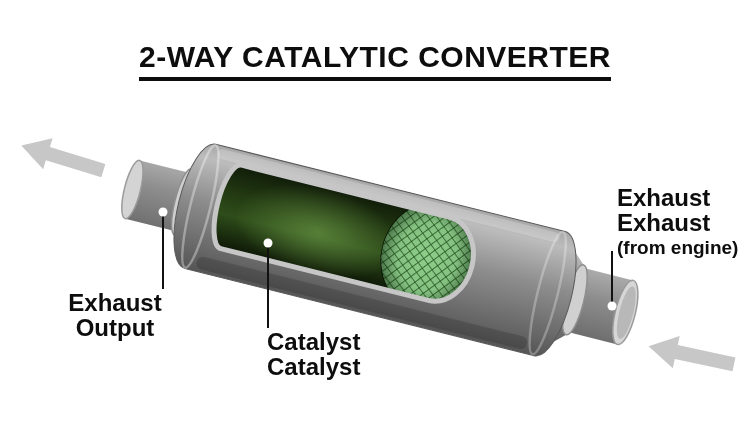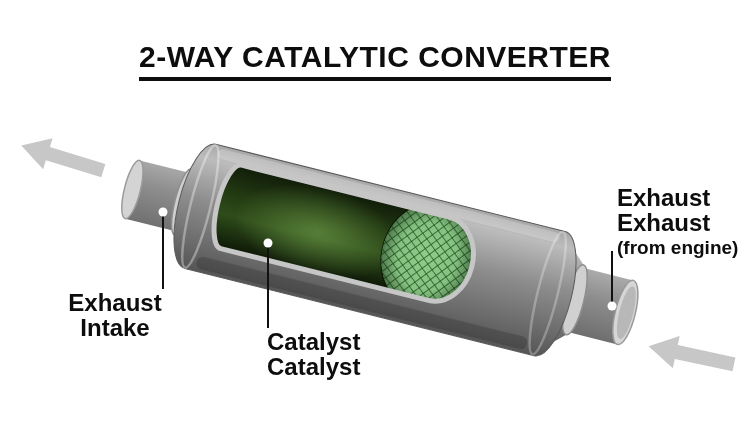--- a/index.html
+++ b/index.html
@@ -111,21 +111,21 @@
       <circle cx="612" cy="306" r="4.5"></circle>
     </g>
   </svg>
 
   <div class="title-wrap">
     <div class="title">2-WAY CATALYTIC CONVERTER</div>
   </div>
 
   <div class="lbl lbl-output">
     <span class="big">Exhaust</span>
-    <span class="big">Intake</span>
+    <span class="big">Output</span>
   </div>
 
   <div class="lbl lbl-catalyst">
     <span class="big">Catalyst</span>
     <span class="big">Catalyst</span>
   </div>
 
   <div class="lbl lbl-intake">
     <span class="big">Exhaust</span>
     <span class="big">Exhaust</span>

